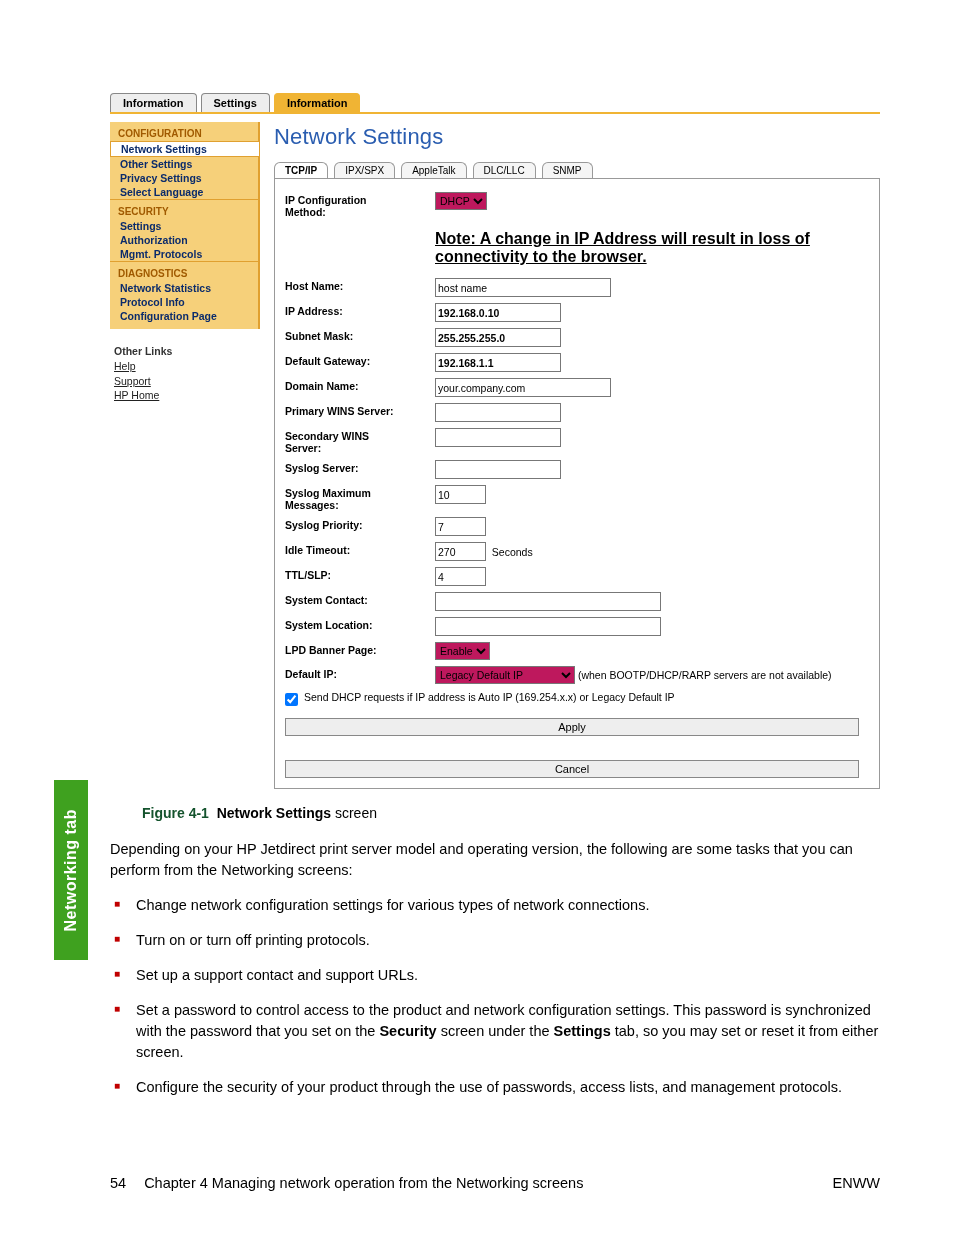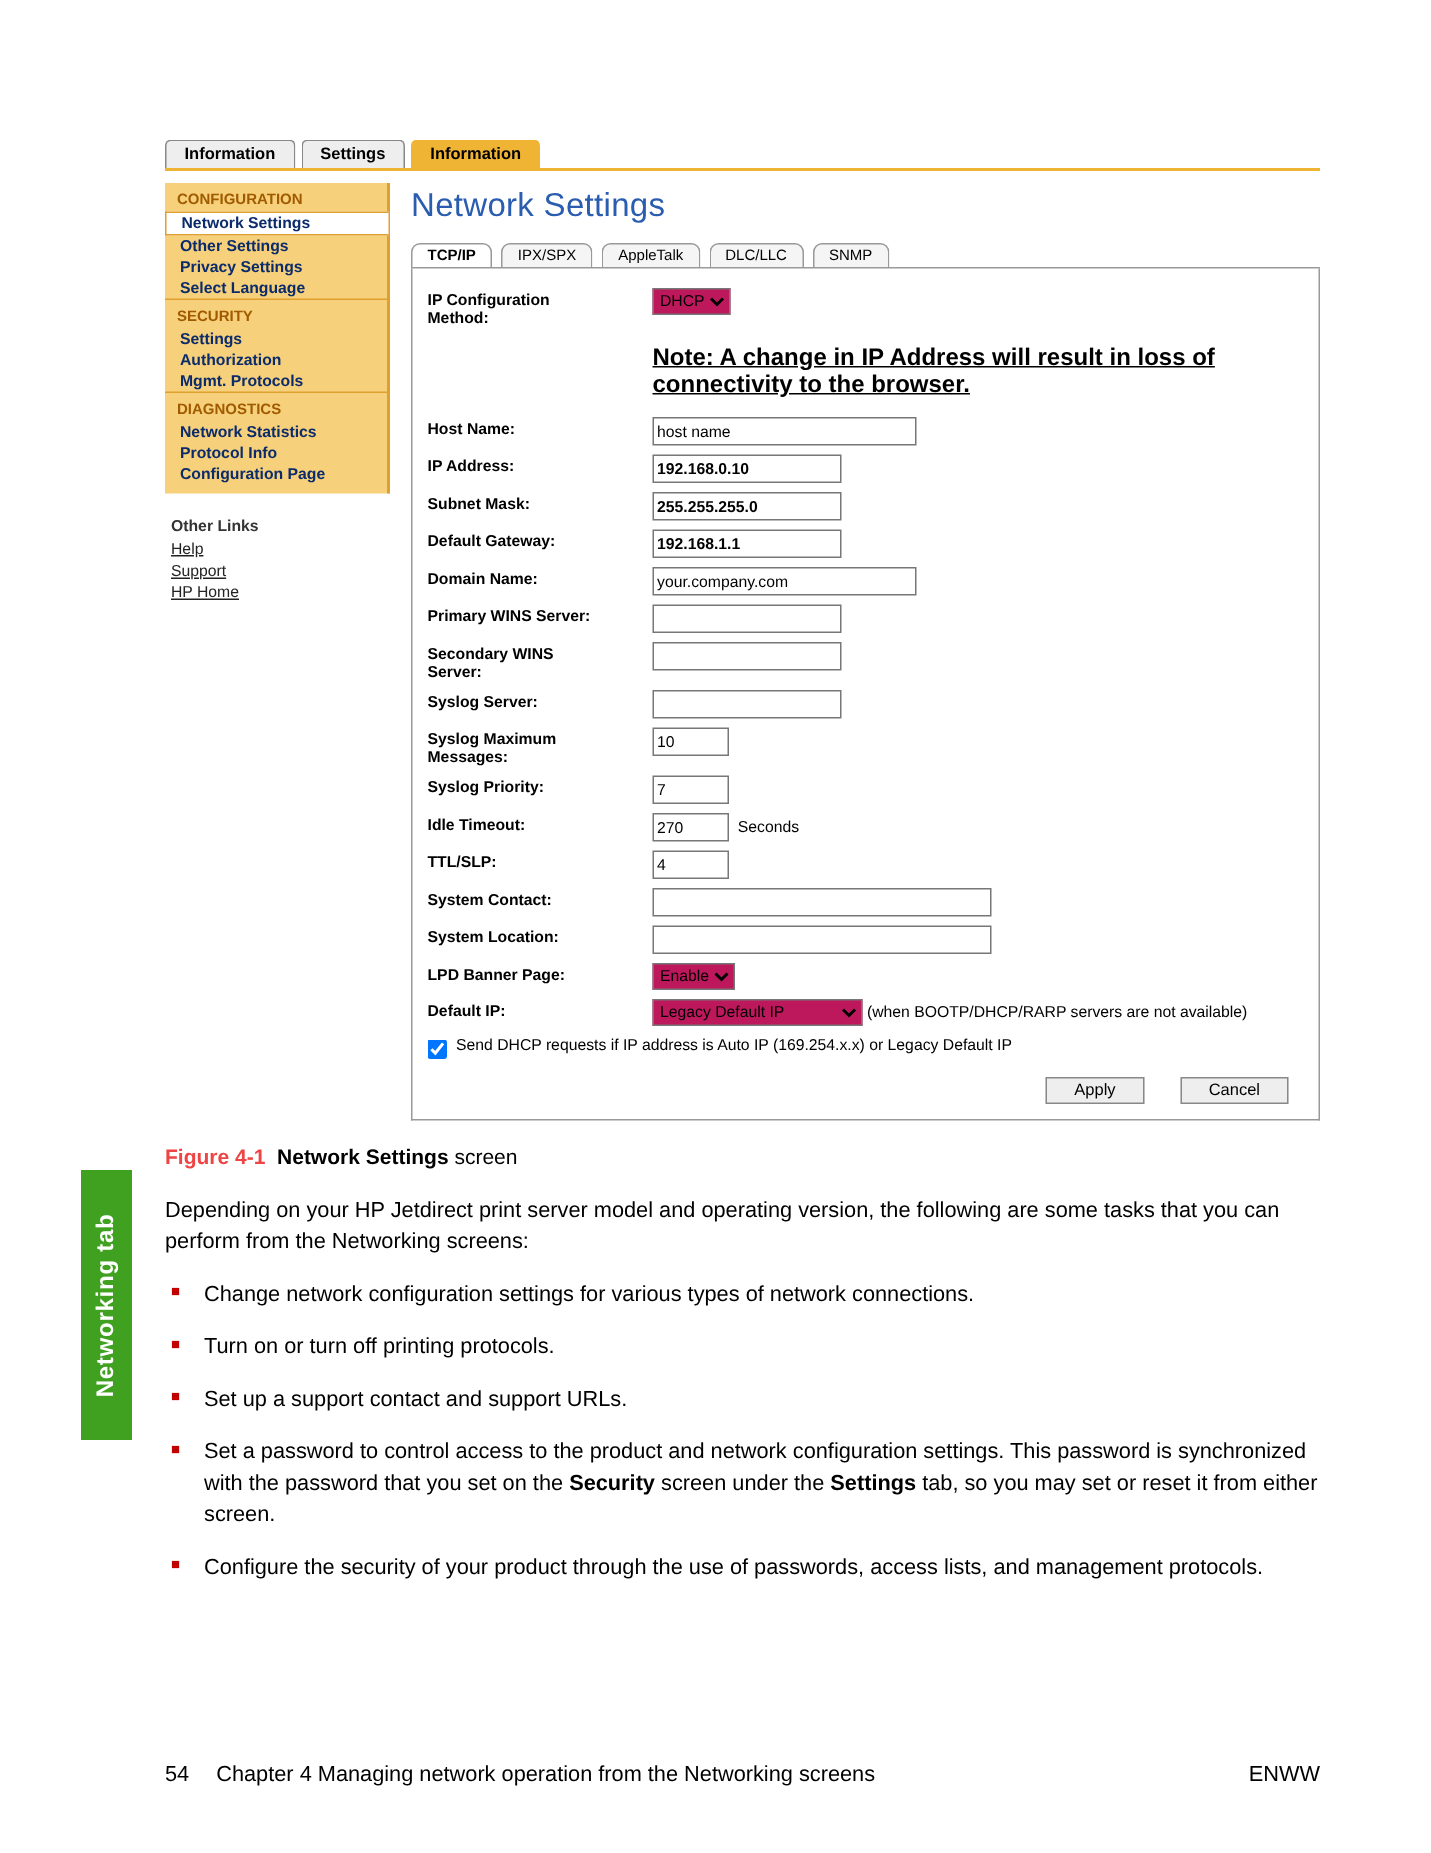--- a/index.html
+++ b/index.html
@@ -32,25 +32,25 @@
   .val{flex:1;font-size:10.5px;}
   .val input[type=text]{border:1px solid #777;font-size:10.5px;padding:1px 2px;height:15px;}
   .w-ip{width:120px;font-weight:bold;}
   .w-host{width:170px;}
   .w-sm{width:45px;}
   .w-sys{width:220px;}
   select{border:1px solid #777;font-size:10.5px;background:#be185d;height:18px;}
   .note{font-size:16px;font-weight:bold;padding:6px 0 6px 0;text-decoration:underline;}
   .chkrow{display:flex;align-items:flex-start;padding:4px 0;font-size:10.5px;}
   .chkrow input{margin:2px 6px 0 0;}
-  .btnrow{display:flex;justify-content:flex-end;gap:24px;padding:8px 10px 0 0;}
+  .btnrow{display:flex;justify-content:flex-end;gap:24px;padding:8px 10px 0 0;flex-direction:column;}
   .btn{border:1px solid #888;background:#eee;font-size:11px;padding:2px 18px;cursor:pointer;}
   
   .caption{margin-top:16px;font-size:14px;}
-  .caption .fig{color:#ef4444;font-weight:bold;}
+  .caption .fig{color:#14532d;font-weight:bold;margin-left:32px;}
   .caption .figb{font-weight:bold;color:#000;}
   p.para{font-size:14.5px;line-height:1.45;margin:18px 0 14px 0;}
   ul.bul{list-style:none;margin:0;padding:0;}
   ul.bul li{position:relative;font-size:14.5px;line-height:1.45;padding:0 0 14px 26px;}
   ul.bul li::before{content:"■";position:absolute;left:4px;top:2px;color:#c00000;font-size:10px;}
   
   .greentab{position:absolute;left:54px;top:780px;width:34px;height:180px;background:#3fa11f;display:flex;align-items:center;justify-content:center;}
   .greentab span{color:#fff;font-weight:bold;font-size:16px;writing-mode:vertical-rl;transform:rotate(180deg);letter-spacing:.5px;}
   
   .footer{position:absolute;left:110px;bottom:44px;width:770px;display:flex;justify-content:space-between;font-size:14.5px;gap:37px;}

